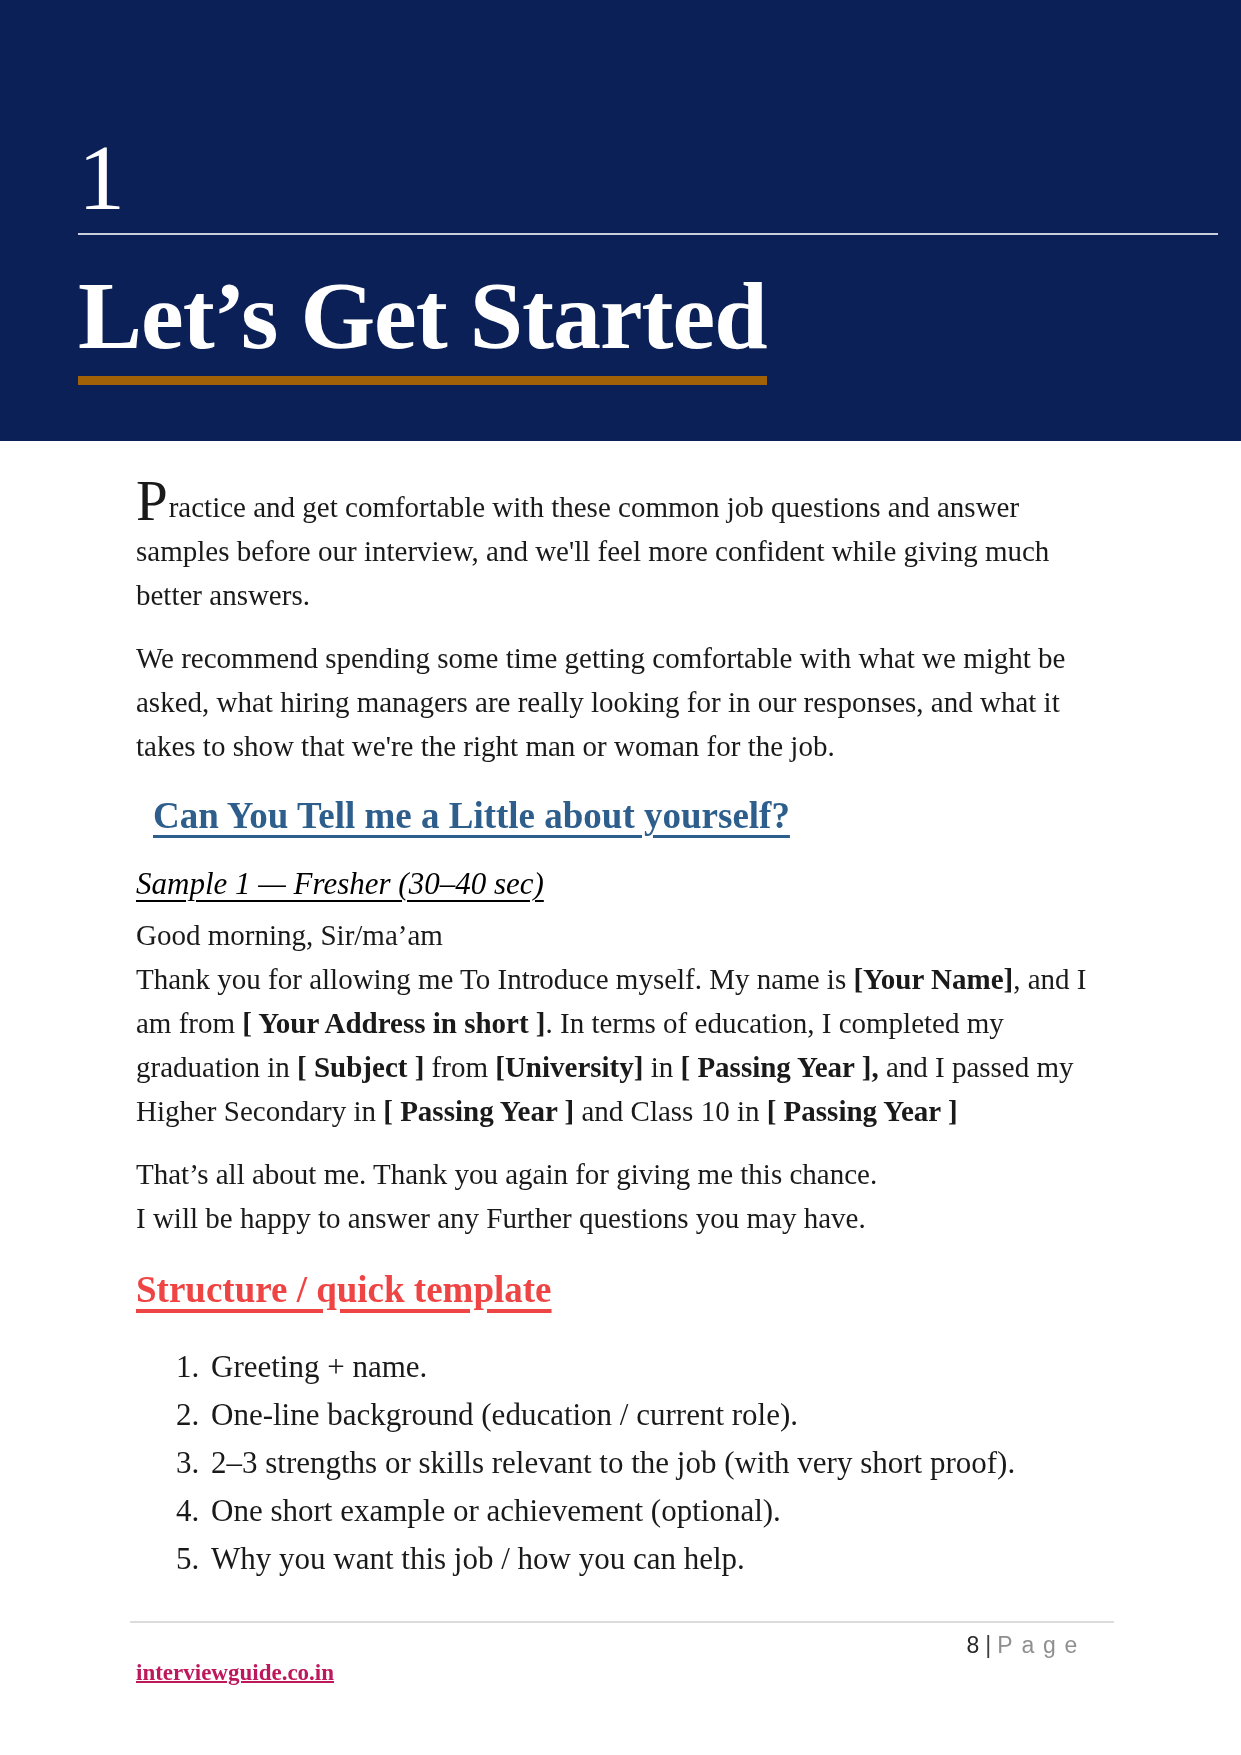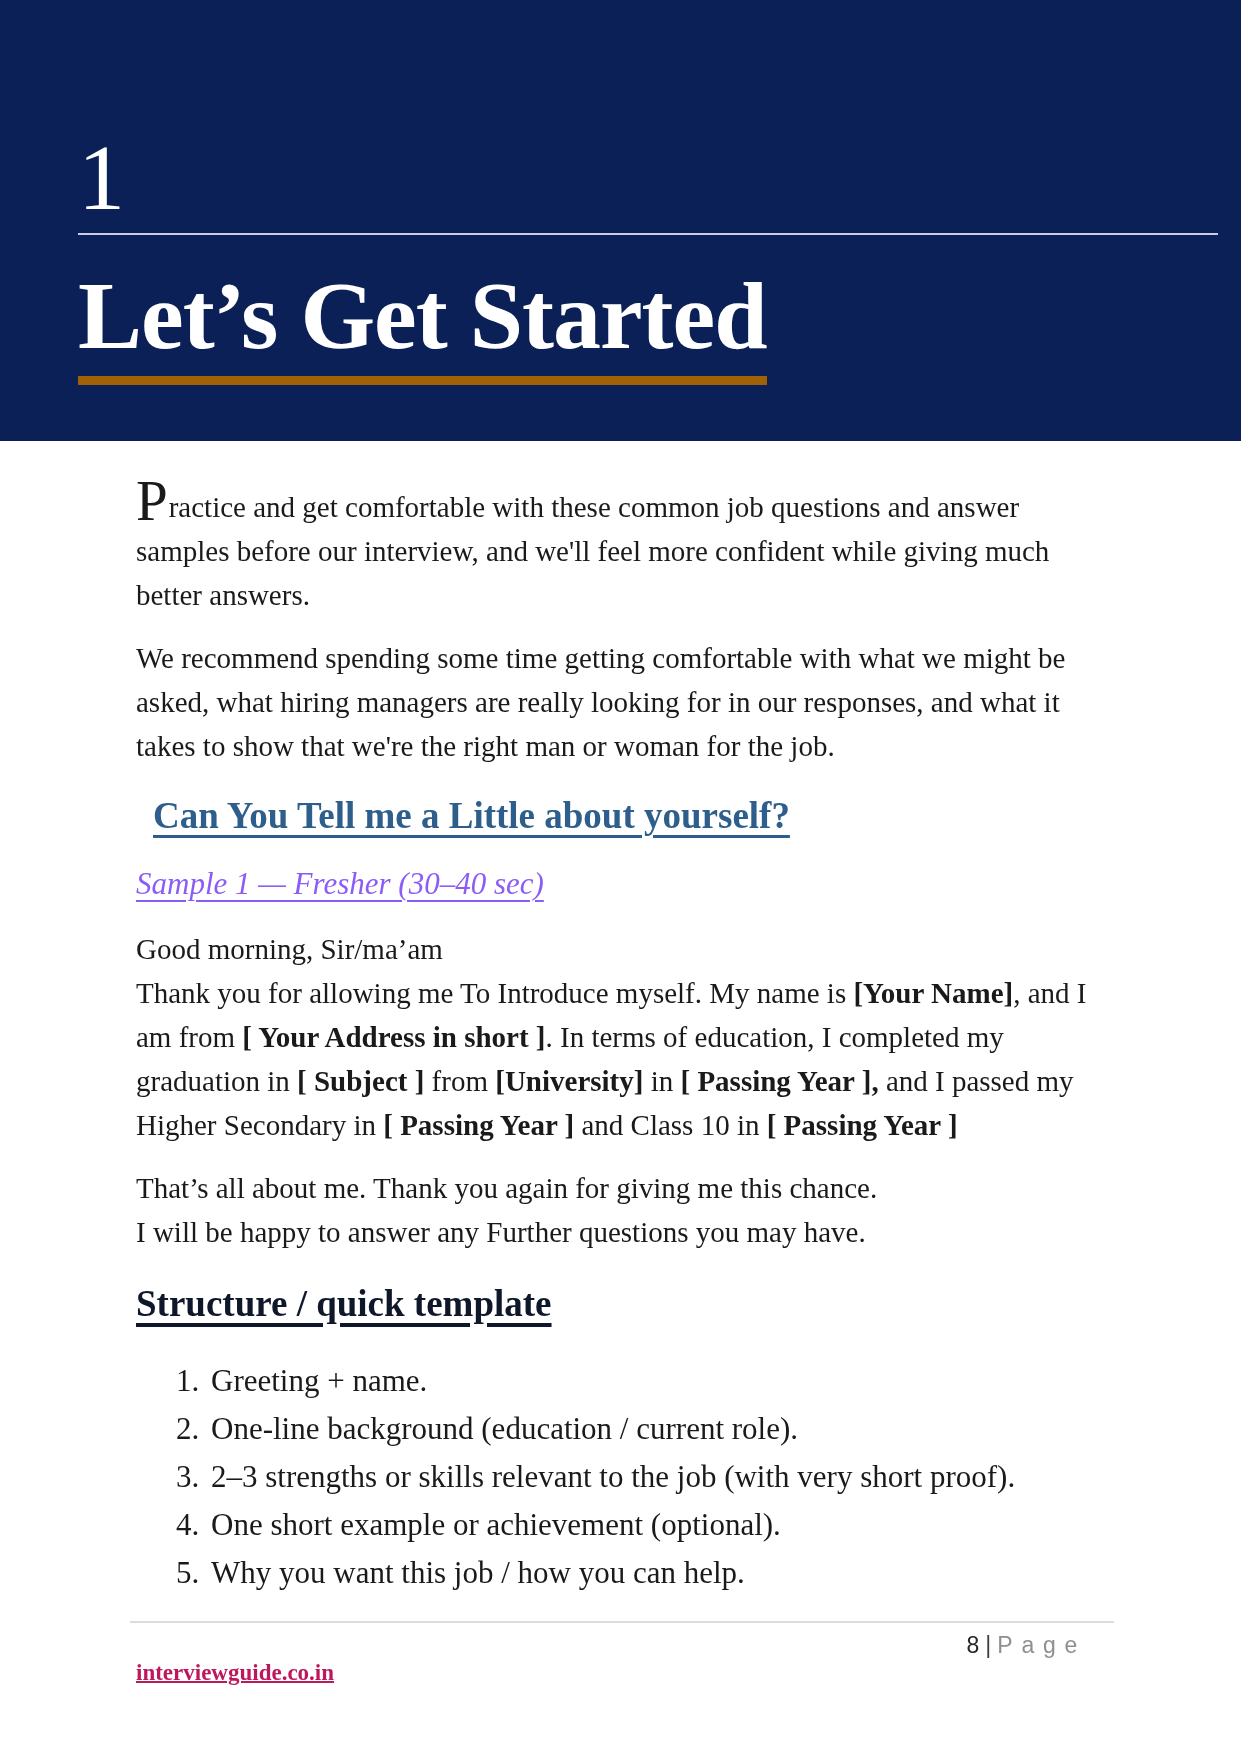--- a/index.html
+++ b/index.html
@@ -57,33 +57,33 @@
     margin:8px 0 24px 17px;
     font-size:37px; line-height:1.15; font-weight:700;
     color:#2e5f8c;
     text-decoration:underline;
     text-decoration-thickness:3px;
     text-underline-offset:7px;
   }
   .q-heading-wrap { margin:0; }
   .sample-heading {
     display:inline-block;
-    margin:2px 0 26px 0;
+    margin:2px 0 12px 0;
     font-size:31px; line-height:1.1;
     font-style:italic; font-weight:400;
-    color:#8b5cf6;
+    color:#000000;
     text-decoration:underline;
     text-decoration-thickness:2px;
     text-underline-offset:6px;
   }
   .t-heading {
     display:inline-block;
     margin:10px 0 26px 0;
     font-size:37px; line-height:1.15; font-weight:700;
-    color:#0f172a;
+    color:#ef4444;
     text-decoration:underline;
     text-decoration-thickness:4px;
     text-underline-offset:7px;
   }
   .heading-row { margin:0; }
   b { font-weight:700; }
   ol.template-list {
     margin:6px 0 0 0;
     padding-left:71px;
     font-size:31px;

